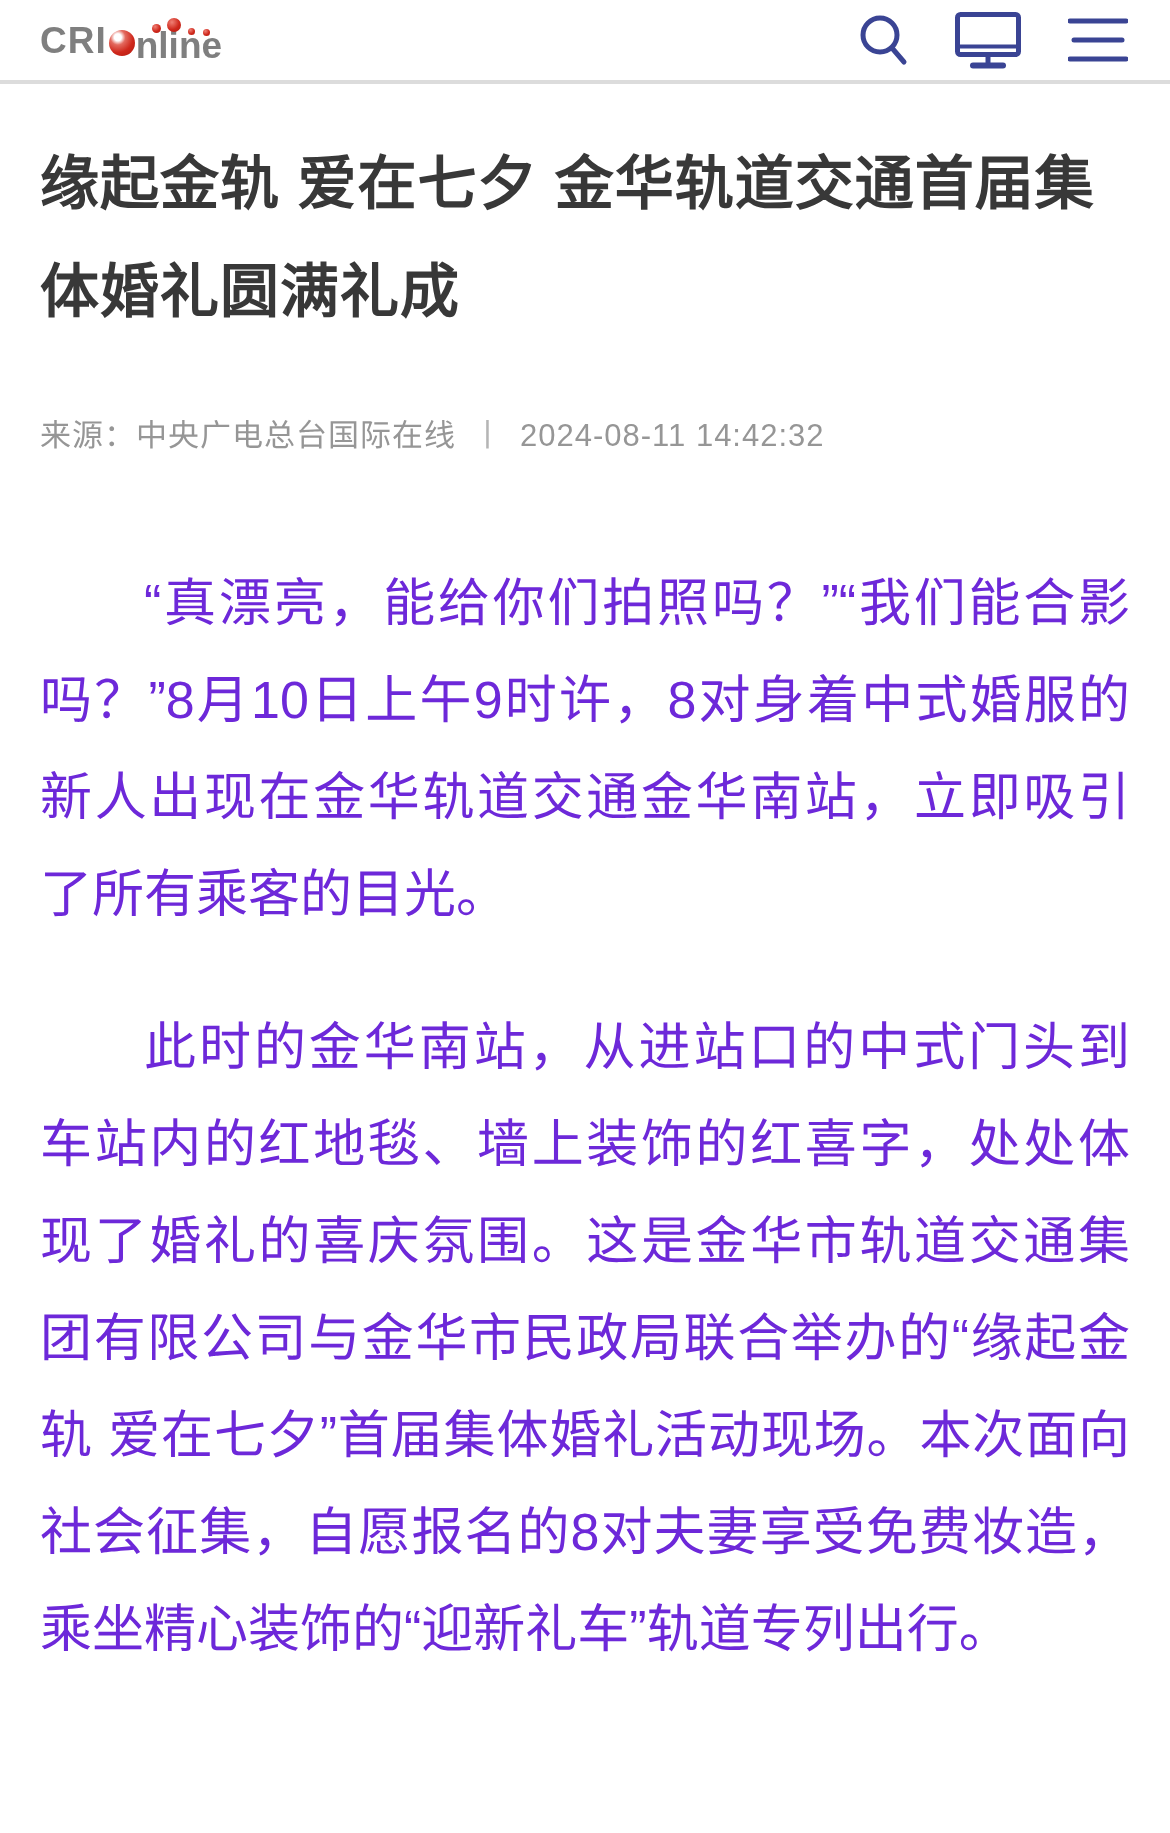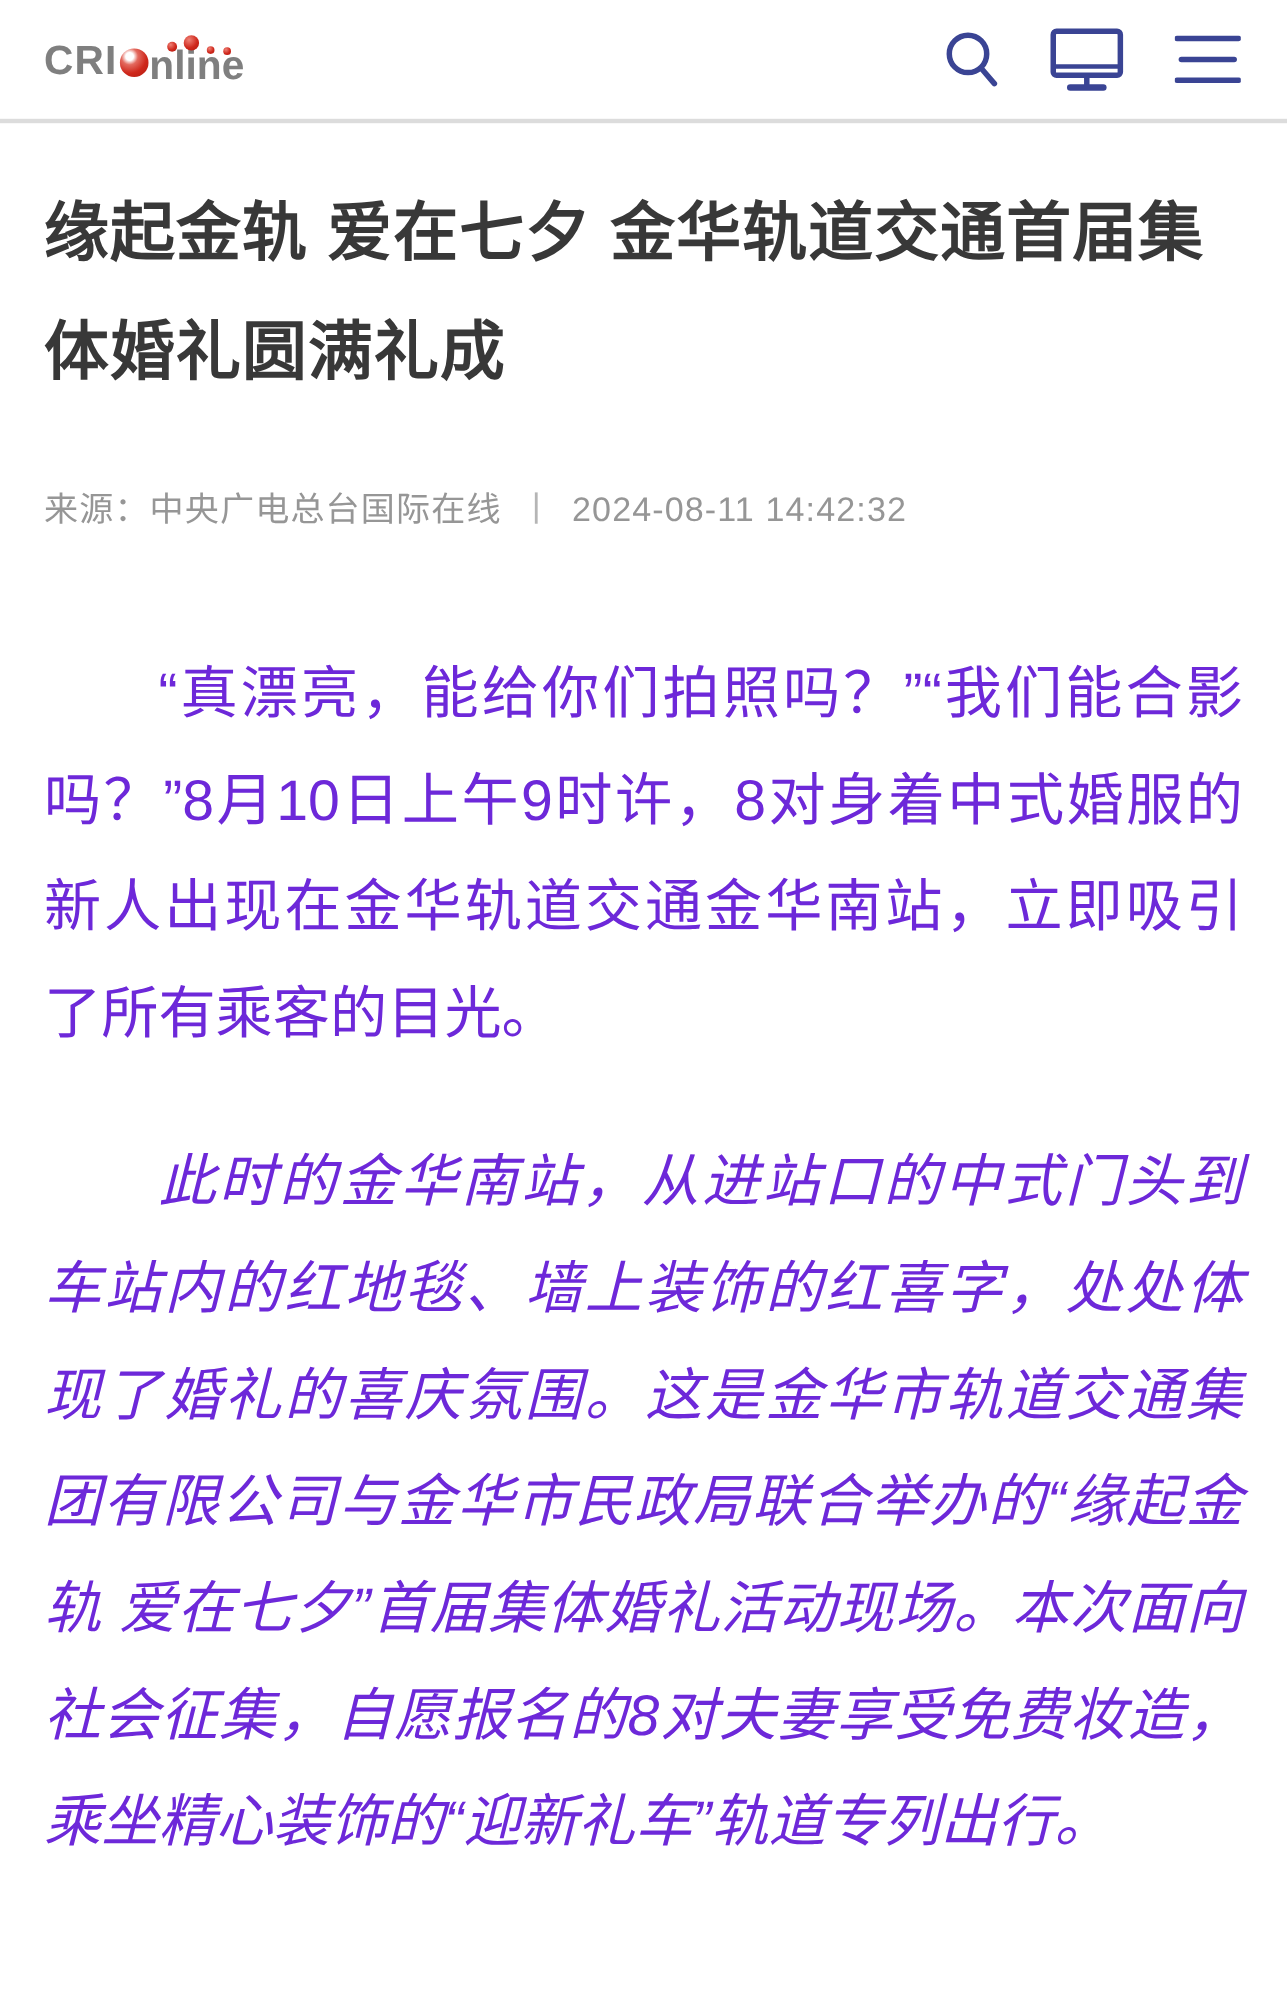--- a/index.html
+++ b/index.html
@@ -13,21 +13,21 @@
     min-height: 1833px;
     overflow-x: hidden;
   }
 
   
   .site-header {
     display: flex;
     align-items: center;
     justify-content: space-between;
     padding: 8px 42px 8px 40px;
-    height: 112px;
+    height: 84px;
     border-bottom: 4px solid #dcdcdc;
   }
   .logo { display: block; text-decoration: none; cursor: pointer; }
   .logo-mark {
     position: relative;
     display: flex;
     align-items: center;
     height: 52px;
     width: 215px;
   }
@@ -111,21 +111,21 @@
   .article-body p {
     margin: 0 40px;
     font-size: 52px;
     line-height: 97px;
     color: #6d28d9;
     text-align: justify;
     text-indent: 2em;
     letter-spacing: 0;
   }
   .article-body p.para-first { margin-top: 100px; }
-  .article-body p + p { margin-top: 56px; font-style: italic; }
+  .article-body p + p { margin-top: 56px; }
 </style>
 </head>
 <body>
 
 <header class="site-header">
   <a class="logo">
     <div class="logo-mark">
       <span class="logo-cri">CRI</span>
       <span class="logo-ball"></span>
       <span class="logo-nline">nline</span>

